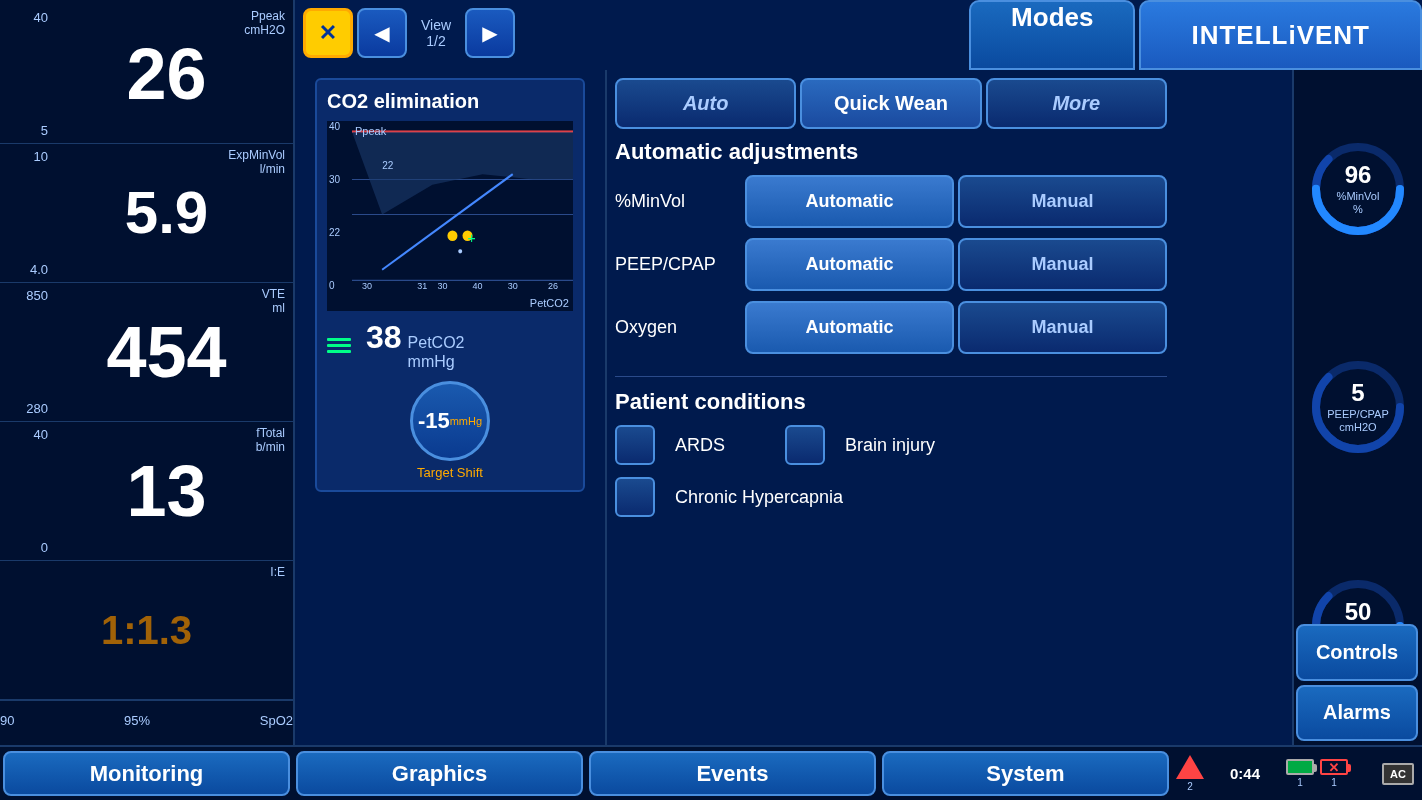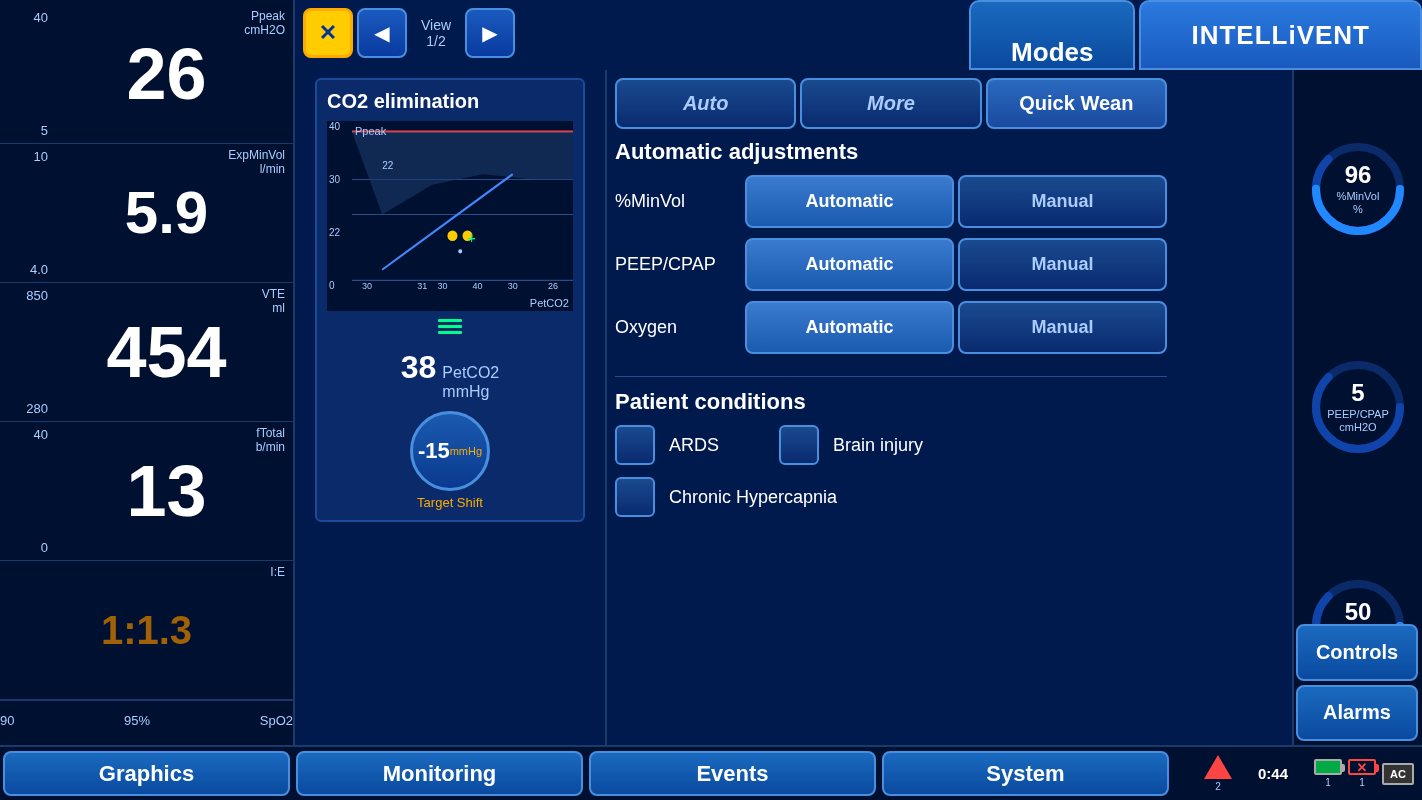--- a/index.html
+++ b/index.html
@@ -23,21 +23,21 @@
     .modes-btn {
       background: linear-gradient(180deg, #1a6abf 0%, #0a4a9f 100%);
       border: 2px solid #4a8fdf;
       border-radius: 10px 10px 0 0;
       padding: 0 40px;
       font-size: 26px;
       font-weight: bold;
       color: white;
       cursor: pointer;
       display: flex;
-      align-items: flex-end;
+      align-items: flex-start;
       margin-right: 4px;
     }
     .intellivent-bar {
       background: linear-gradient(180deg, #2a7adf 0%, #1a5abf 100%);
       border: 2px solid #4a8fdf;
       border-radius: 10px 10px 0 0;
       padding: 0 50px;
       font-size: 26px;
       font-weight: bold;
       color: white;
@@ -320,21 +320,21 @@
     }
     .condition-row {
       display: flex;
       align-items: center;
       gap: 20px;
       margin-bottom: 12px;
     }
     .condition-item {
       display: flex;
       align-items: center;
-      gap: 14px;
+      gap: 20px;
       cursor: pointer;
     }
     .condition-checkbox {
       width: 40px;
       height: 40px;
       background: linear-gradient(180deg, #1a4a8f 0%, #0a2a6f 100%);
       border: 2px solid #4a8fdf;
       border-radius: 6px;
     }
     .condition-text {
@@ -594,21 +594,21 @@
         <text x="65" y="158" fill="#aaccff" font-size="9">31</text>
         <text x="120" y="158" fill="#aaccff" font-size="9">40</text>
         <text x="155" y="158" fill="#aaccff" font-size="9">30</text>
         <text x="195" y="158" fill="#aaccff" font-size="9">26</text>
         <text x="85" y="158" fill="#aaccff" font-size="9">30</text>
       </svg>
       <div style="position:absolute;bottom:2px;right:4px;font-size:11px;color:#aaccff;">PetCO2</div>
       <div style="position:absolute;top:4px;left:28px;font-size:11px;color:#aaccff;">Ppeak</div>
     </div>
 
-    <div style="display:flex;align-items:center;gap:15px;margin-bottom:10px;flex-direction:column;">
+    <div style="display:flex;align-items:center;gap:15px;margin-bottom:10px;">
       <div class="petco2-bars">
         <div class="bar-line"></div>
         <div class="bar-line"></div>
         <div class="bar-line"></div>
       </div>
       <div style="display:flex;align-items:baseline;gap:6px;">
         <span class="petco2-value">38</span>
         <div class="petco2-unit">
           <span>PetCO2</span><br>
           <span>mmHg</span>
@@ -625,25 +625,25 @@
     </div>
   </div>
 </div>
 
 <div class="right-panel" style="position:absolute;top:70px;left:605px;right:130px;bottom:55px;">
 
   <div class="tabs-row">
     <div class="tab-btn inactive">
       <span>Auto</span>
     </div>
+    <div class="tab-btn active">
+      <span>Quick Wean</span>
+    </div>
     <div class="tab-btn inactive">
       <span>More</span>
-    </div>
-    <div class="tab-btn active">
-      <span>Quick Wean</span>
     </div>
   </div>
 
   <div class="section-title">Automatic adjustments</div>
 
   <div class="adjust-row">
     <div class="adjust-label">%MinVol</div>
     <div class="adjust-btn auto-active">Automatic</div>
     <div class="adjust-btn manual-inactive">Manual</div>
   </div>
@@ -728,22 +728,22 @@
     </div>
   </div>
 </div>
 
 <div class="action-panel">
   <div class="action-btn">Controls</div>
   <div class="action-btn">Alarms</div>
 </div>
 
 <div class="bottom-bar">
+  <div class="bottom-btn">Monitoring</div>
   <div class="bottom-btn">Graphics</div>
-  <div class="bottom-btn">Monitoring</div>
   <div class="bottom-btn">Events</div>
   <div class="bottom-btn">System</div>
 
   <div class="bottom-status">
 
     <div style="display:flex;flex-direction:column;align-items:center;gap:2px;">
       <div style="width:0;height:0;border-left:14px solid transparent;border-right:14px solid transparent;border-bottom:24px solid #ff4444;"></div>
       <span style="font-size:10px;color:#aaccff;">2</span>
     </div>
 
@@ -759,17 +759,17 @@
     </div>
 
     <div style="display:flex;flex-direction:column;align-items:center;">
       <div style="width:28px;height:16px;border:2px solid #ff4444;border-radius:2px;background:transparent;position:relative;display:flex;align-items:center;justify-content:center;margin-bottom:2px;">
         <span style="font-size:13px;color:#ff4444;font-weight:bold;line-height:1;">✕</span>
         <div style="position:absolute;right:-5px;top:3px;width:3px;height:8px;background:#ff4444;border-radius:0 2px 2px 0;"></div>
       </div>
       <span style="font-size:10px;color:#aaccff;">1</span>
     </div>
 
-    <div style="width:32px;height:22px;border:2px solid #aaa;border-radius:2px;background:#333;display:flex;align-items:center;justify-content:center;">
+    <div style="width:32px;height:22px;border:2px solid #aaa;border-radius:2px;background:#333;display:flex;align-items:center;justify-content:center;margin-left:28px;">
       <span style="font-size:11px;color:white;font-weight:bold;">AC</span>
     </div>
   </div>
 </div>
 
 </body></html>

